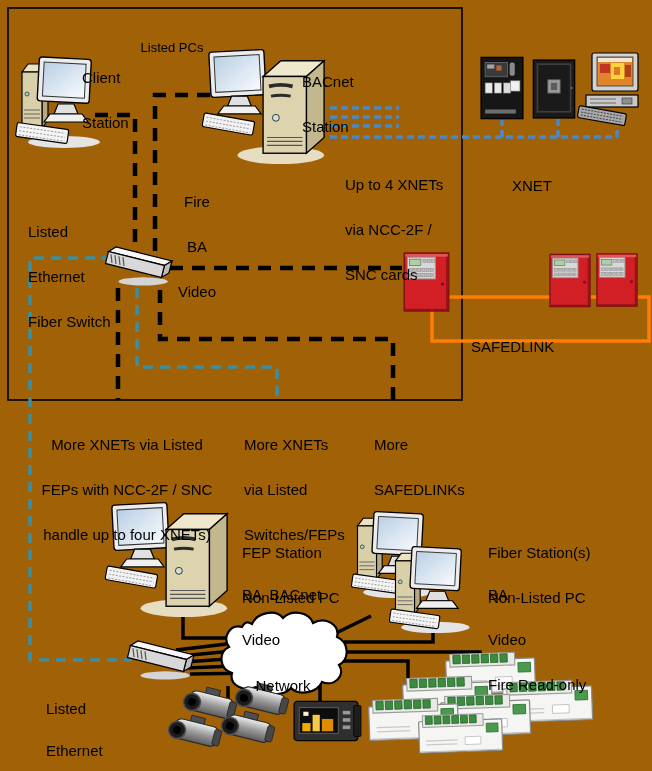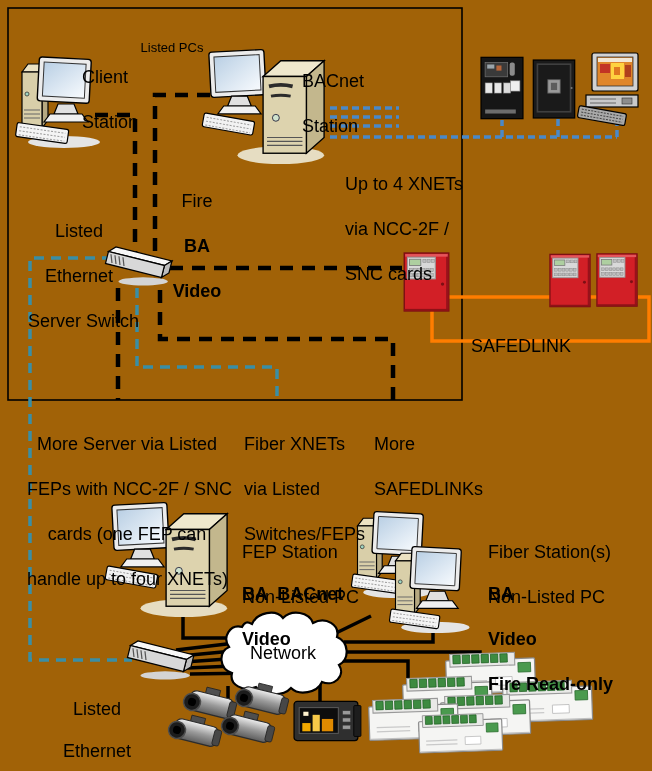--- a/index.html
+++ b/index.html
@@ -1,22 +1,22 @@
 <!DOCTYPE html>
 <html><head>
 <meta charset="utf-8">
 <style>
   html,body{margin:0;padding:0;background:#fff;}
   #canvas{position:relative;width:652px;height:771px;background:#a16207;overflow:hidden;
           font-family:"Liberation Sans",sans-serif;color:#000;}
-  .lbl{position:absolute;font-size:18px;line-height:15px;white-space:pre;}
+  .lbl{position:absolute;font-size:15px;line-height:15px;white-space:pre;}
   .lbl div{white-space:pre;}
-  .b{font-weight:bold;}
+  .b{font-weight:normal;}
   .ctr{text-align:center;}
-  .rgt{text-align:center;}
+  .rgt{text-align:left;}
   .title{font-size:13px;}
   svg.dev{position:absolute;overflow:visible;}
   #wires{position:absolute;left:0;top:0;}
 </style>
 </head>
 <body>
 
 <div id="canvas">
 
   <svg width="0" height="0" style="position:absolute" aria-hidden="true">
@@ -340,43 +340,45 @@
 
   <div class="lbl ctr" style="left:166px;top:164px;width:62px">
     <div>Fire</div>
     <div class="b">BA</div>
     <div class="b">Video</div>
   </div>
 
   <div class="lbl rgt" style="left:28px;top:194px;width:102px">
     <div>Listed</div>
     <div>Ethernet</div>
-    <div>Server Switch</div>
+    <div>Fiber Switch</div>
   </div>
 
   <div class="lbl" style="left:345px;top:147px">
     <div>Up to 4 XNETs</div>
     <div>via NCC-2F /</div>
     <div>SNC cards</div>
   </div>
 
+  <div class="lbl ctr" style="left:500px;top:148px;width:64px">
+    <div>XNET</div>
+  </div>
 
   <div class="lbl" style="left:471px;top:309px">
     <div>SAFEDLINK</div>
   </div>
 
   <div class="lbl ctr" style="left:27px;top:407px;width:200px">
-    <div>More Server via Listed</div>
+    <div>More XNETs via Listed</div>
     <div>FEPs with NCC-2F / SNC</div>
-    <div>cards (one FEP can</div>
     <div>handle up to four XNETs)</div>
   </div>
 
   <div class="lbl" style="left:244px;top:407px">
-    <div>Fiber XNETs</div>
+    <div>More XNETs</div>
     <div>via Listed</div>
     <div>Switches/FEPs</div>
   </div>
 
   <div class="lbl" style="left:374px;top:407px">
     <div>More</div>
     <div>SAFEDLINKs</div>
   </div>
 
   <div class="lbl" style="left:242px;top:515px">
@@ -399,21 +401,21 @@
     <div>Video</div>
     <div>Fire Read-only</div>
   </div>
 
   <div class="lbl rgt" style="left:46px;top:674px;width:102px;line-height:14px">
     <div>Listed</div>
     <div>Ethernet</div>
     
   </div>
 
-  <div class="lbl ctr" style="left:238px;top:616px;width:90px">
+  <div class="lbl ctr" style="left:238px;top:648px;width:90px">
     <div>Network</div>
   </div>
 
   <div class="lbl ctr" style="left:178px;top:747px;width:104px">
     
   </div>
 
   <div class="lbl ctr" style="left:294px;top:743px;width:64px">
     
   </div>

